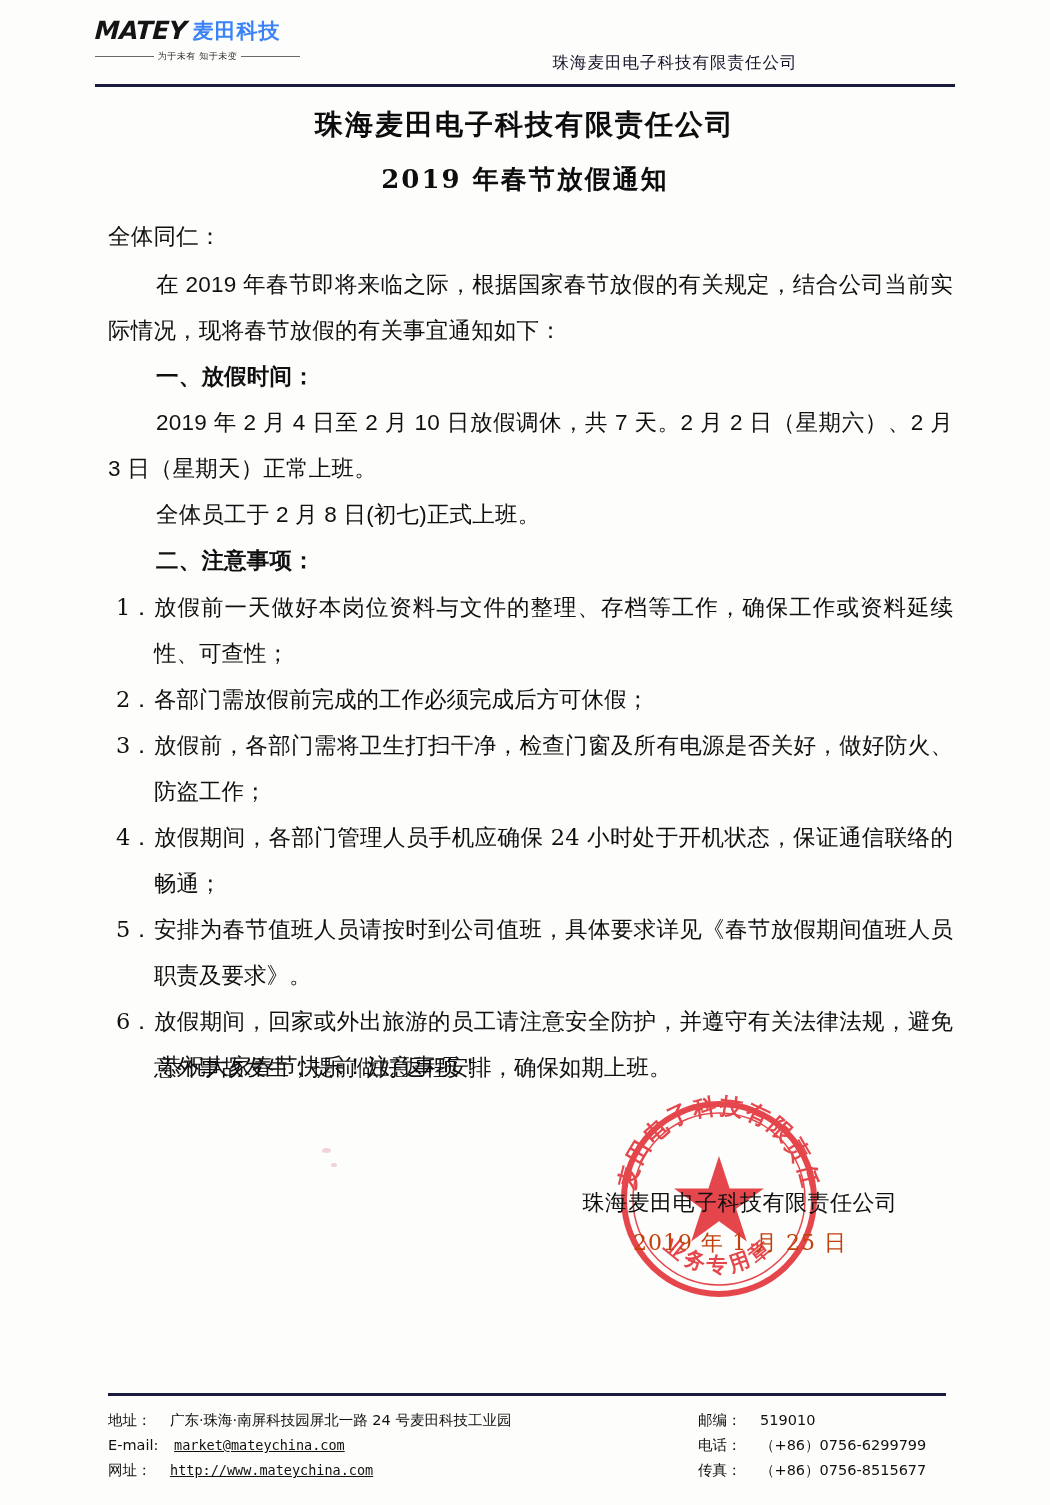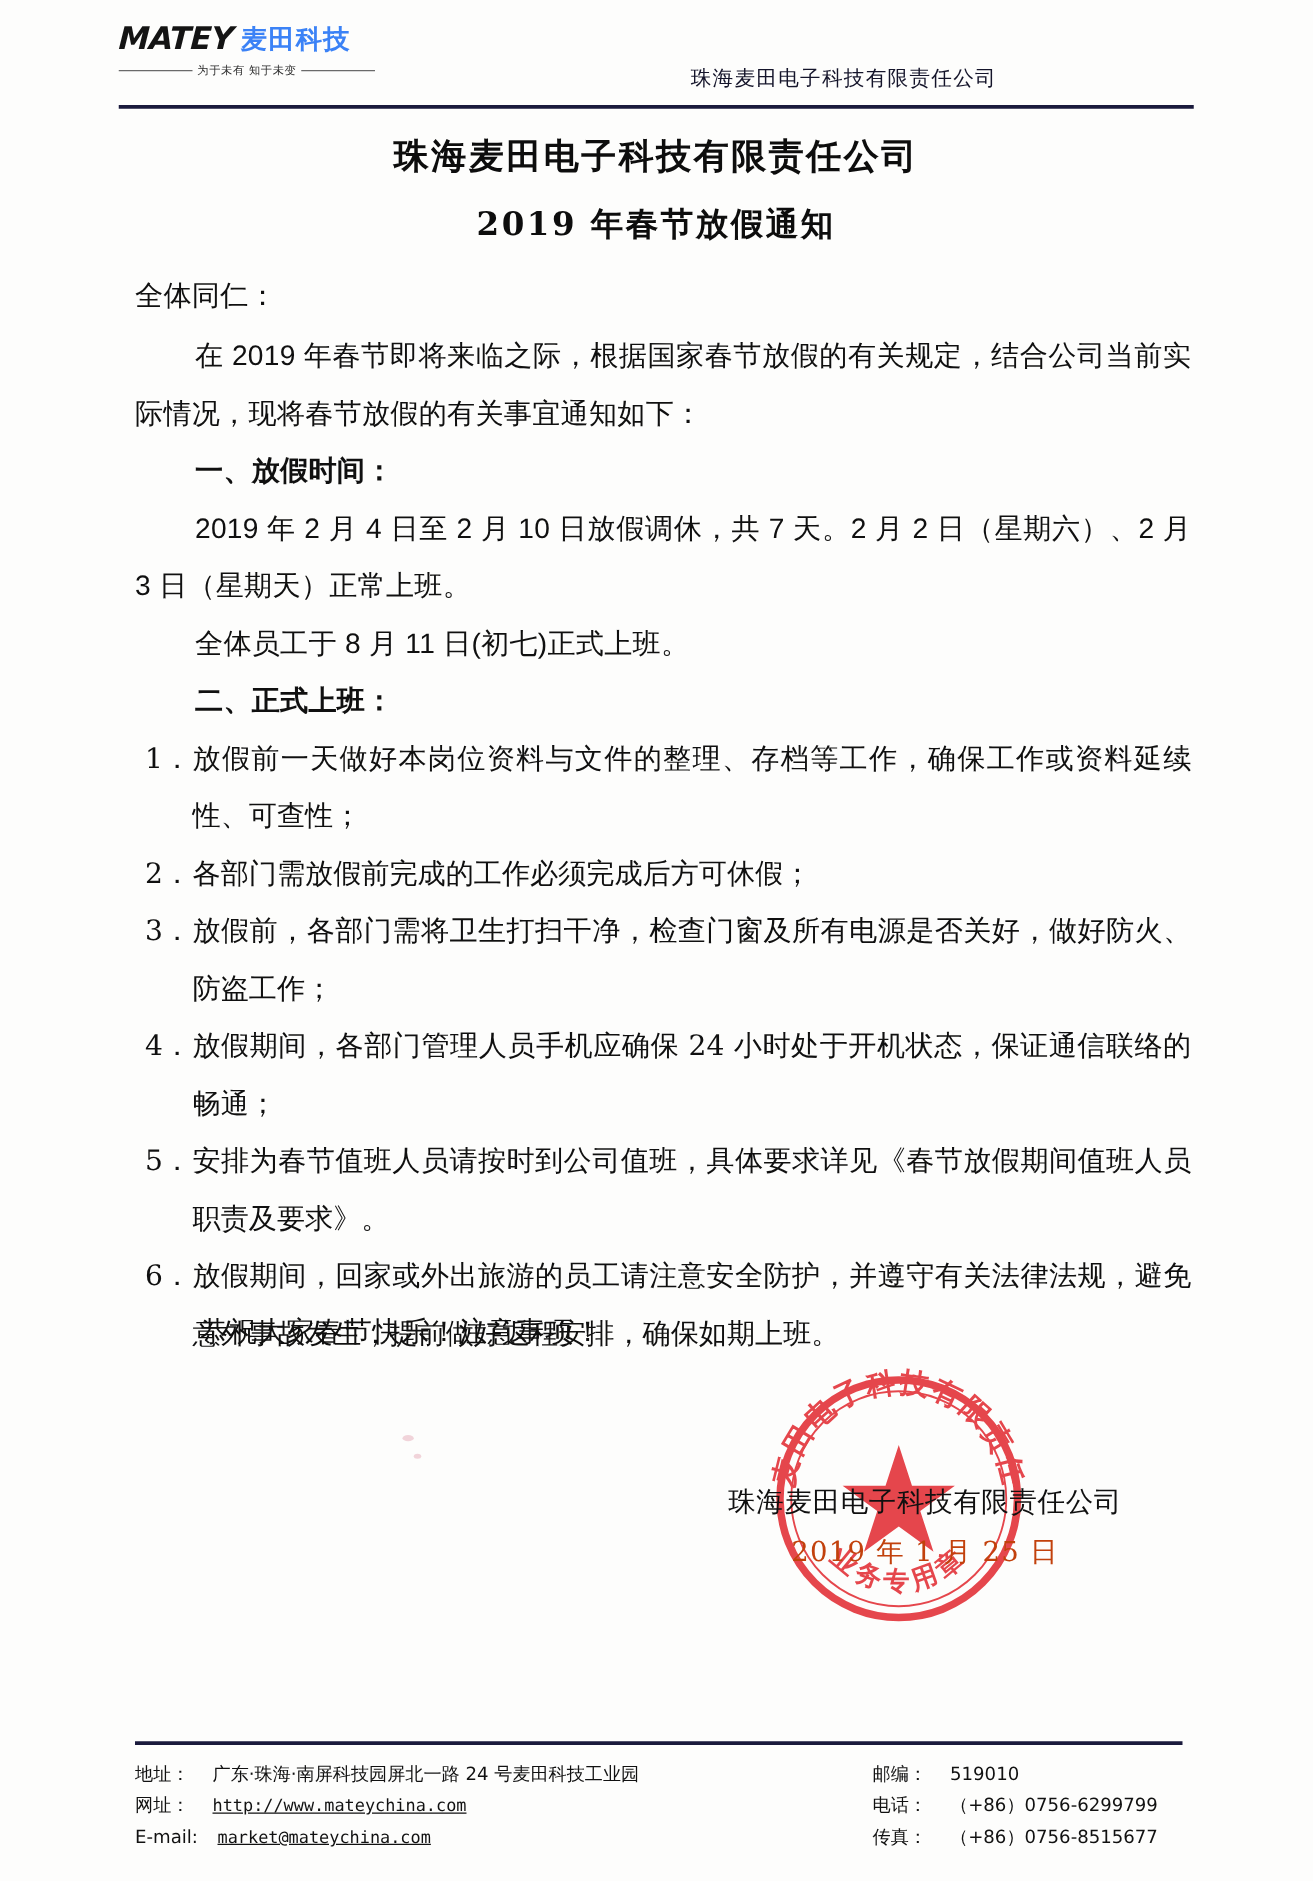--- a/index.html
+++ b/index.html
@@ -313,22 +313,22 @@
   <div class="header-rule"></div>
 
   <div class="doc-title">珠海麦田电子科技有限责任公司</div>
   <div class="doc-subtitle">2019 年春节放假通知</div>
 
   <div class="body-area">
     <p class="p salutation">全体同仁：</p>
     <p class="p indent2">在 2019 年春节即将来临之际，根据国家春节放假的有关规定，结合公司当前实际情况，现将春节放假的有关事宜通知如下：</p>
     <p class="p section-head">一、放假时间：</p>
     <p class="p sub-line">2019 年 2 月 4 日至 2 月 10 日放假调休，共 7 天。2 月 2 日（星期六）、2 月 3 日（星期天）正常上班。</p>
-    <p class="p sub-line">全体员工于 8 月 11 日(初七)正式上班。</p>
-    <p class="p section-head">二、正式上班：</p>
+    <p class="p sub-line">全体员工于 2 月 8 日(初七)正式上班。</p>
+    <p class="p section-head">二、注意事项：</p>
 
     <ol class="notes">
       <li><span class="num">1．</span><span>放假前一天做好本岗位资料与文件的整理、存档等工作，确保工作或资料延续性、可查性；</span></li>
       <li><span class="num">2．</span><span>各部门需放假前完成的工作必须完成后方可休假；</span></li>
       <li><span class="num">3．</span><span>放假前，各部门需将卫生打扫干净，检查门窗及所有电源是否关好，做好防火、防盗工作；</span></li>
       <li><span class="num">4．</span><span>放假期间，各部门管理人员手机应确保 24 小时处于开机状态，保证通信联络的畅通；</span></li>
       <li><span class="num">5．</span><span>安排为春节值班人员请按时到公司值班，具体要求详见《春节放假期间值班人员职责及要求》。</span></li>
       <li><span class="num">6．</span><span>放假期间，回家或外出旅游的员工请注意安全防护，并遵守有关法律法规，避免意外事故发生，提前做好返程安排，确保如期上班。</span></li>
     </ol>
   </div>
@@ -362,27 +362,27 @@
   </div>
 
   <div class="footer-rule"></div>
   <div class="footer">
     <div class="footer-left">
       <div class="f-line">
         <span class="f-label">地址：</span>
         <span class="f-value">广东·珠海·南屏科技园屏北一路 24 号麦田科技工业园</span>
       </div>
       <div class="f-line">
+        <span class="f-label wide">E-mail:</span>
+        <span class="f-link">market@mateychina.com</span>
+      </div>
+      <div class="f-line">
         <span class="f-label">网址：</span>
         <span class="f-link">http://www.mateychina.com</span>
       </div>
-      <div class="f-line">
-        <span class="f-label wide">E-mail:</span>
-        <span class="f-link">market@mateychina.com</span>
-      </div>
     </div>
     <div class="footer-right">
       <div class="f-line">
         <span class="f-label">邮编：</span>
         <span class="f-value">519010</span>
       </div>
       <div class="f-line">
         <span class="f-label">电话：</span>
         <span class="f-value">（+86）0756-6299799</span>
       </div>

